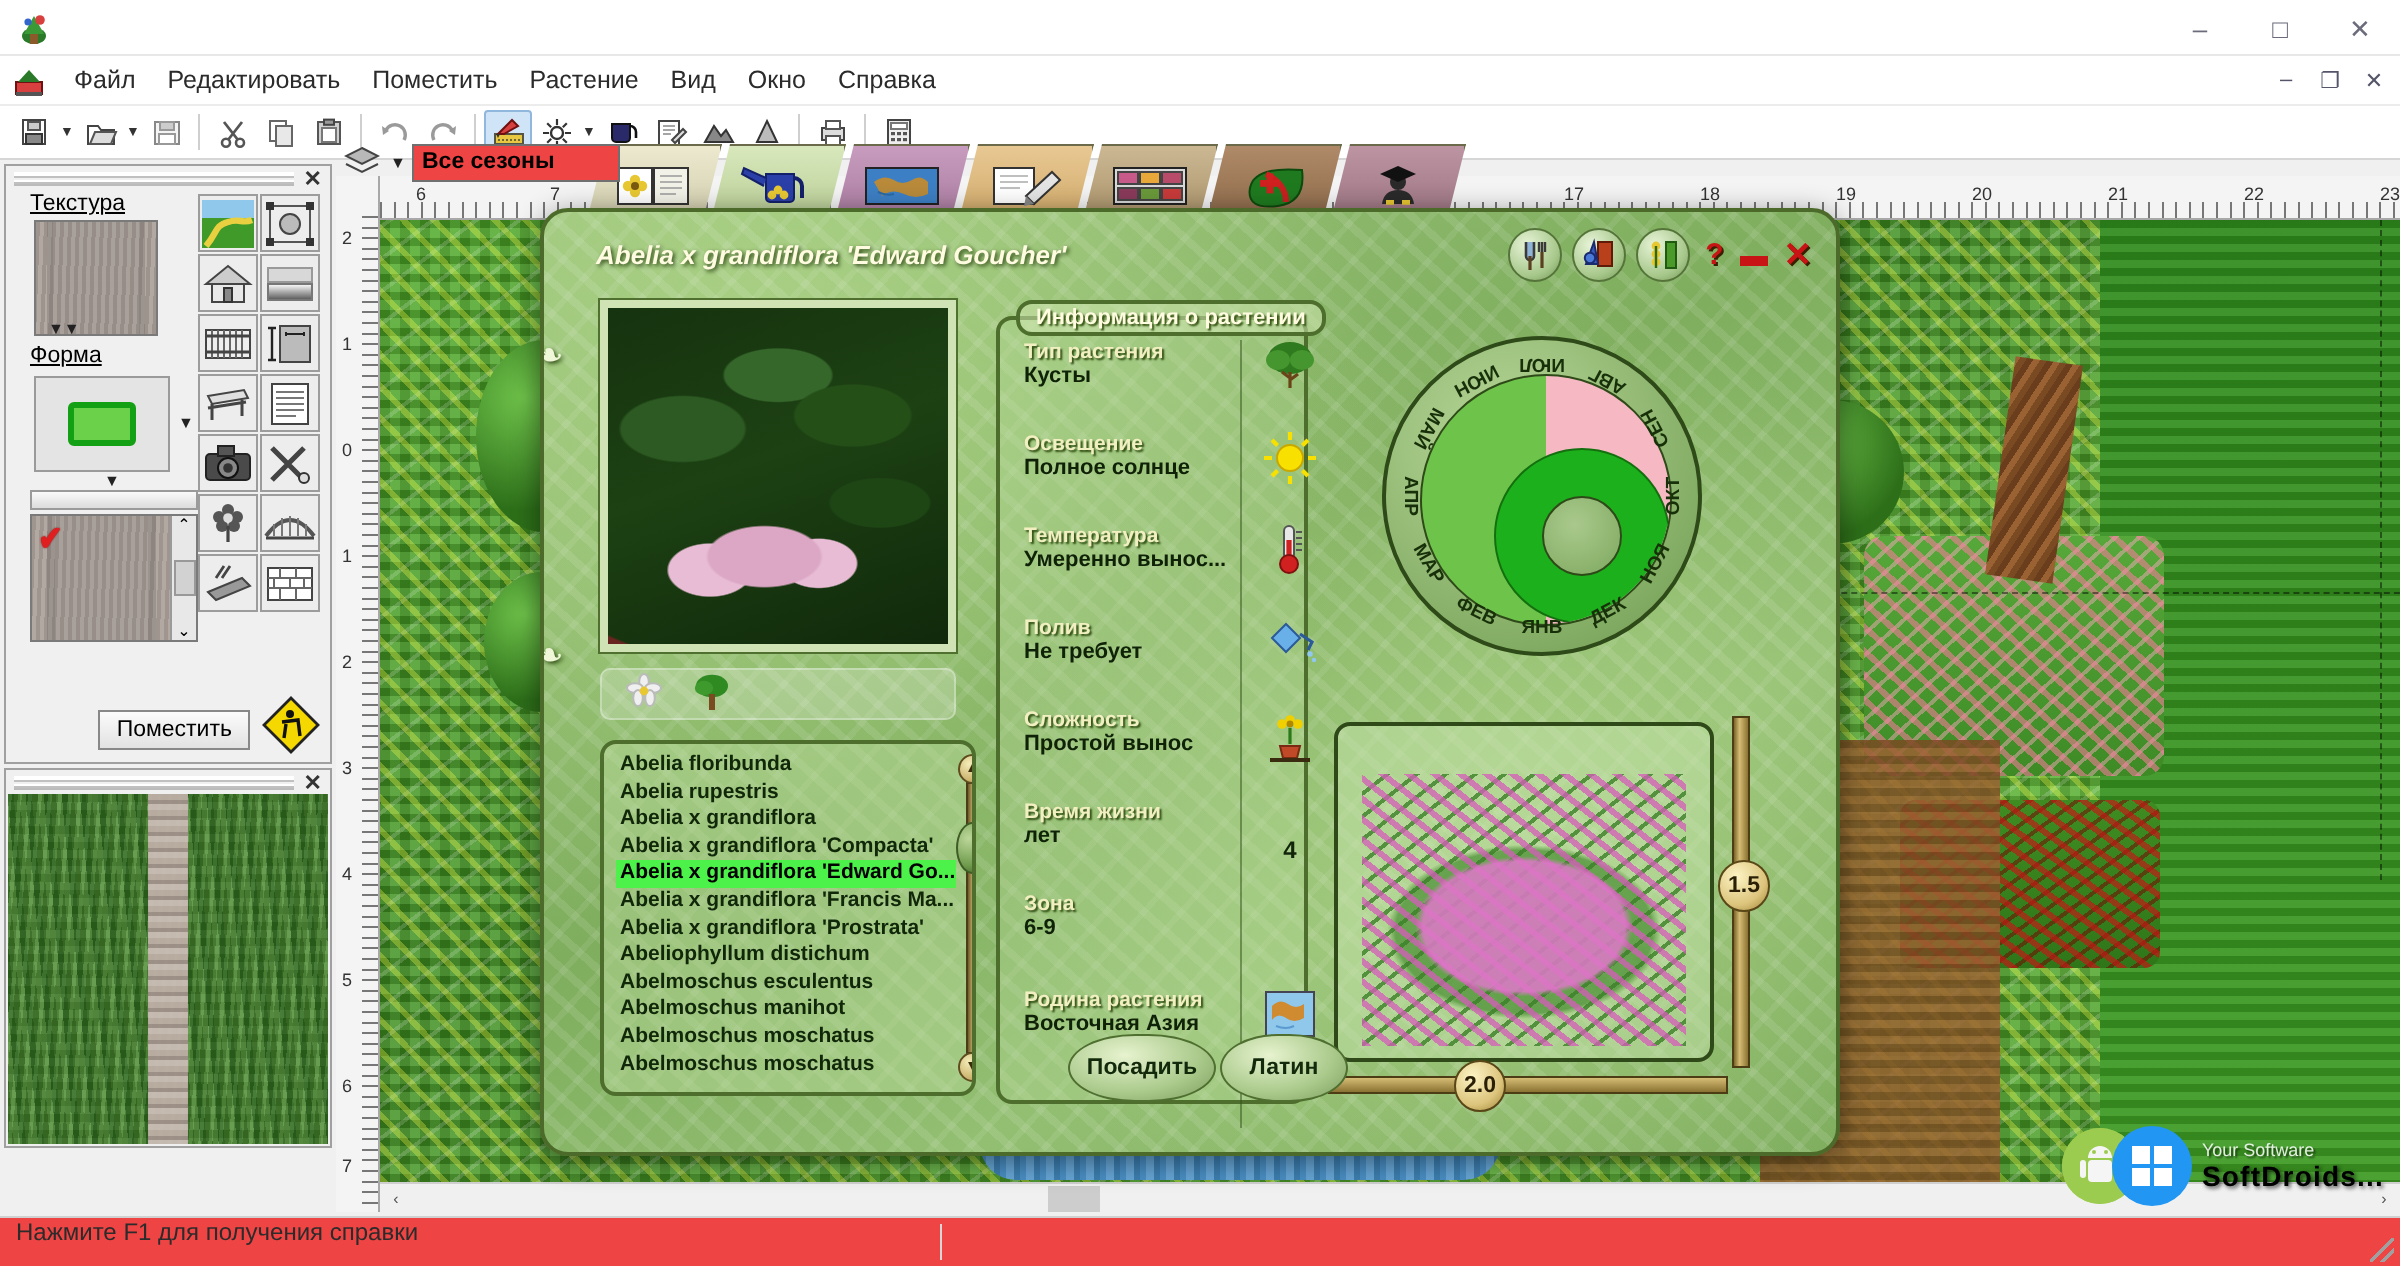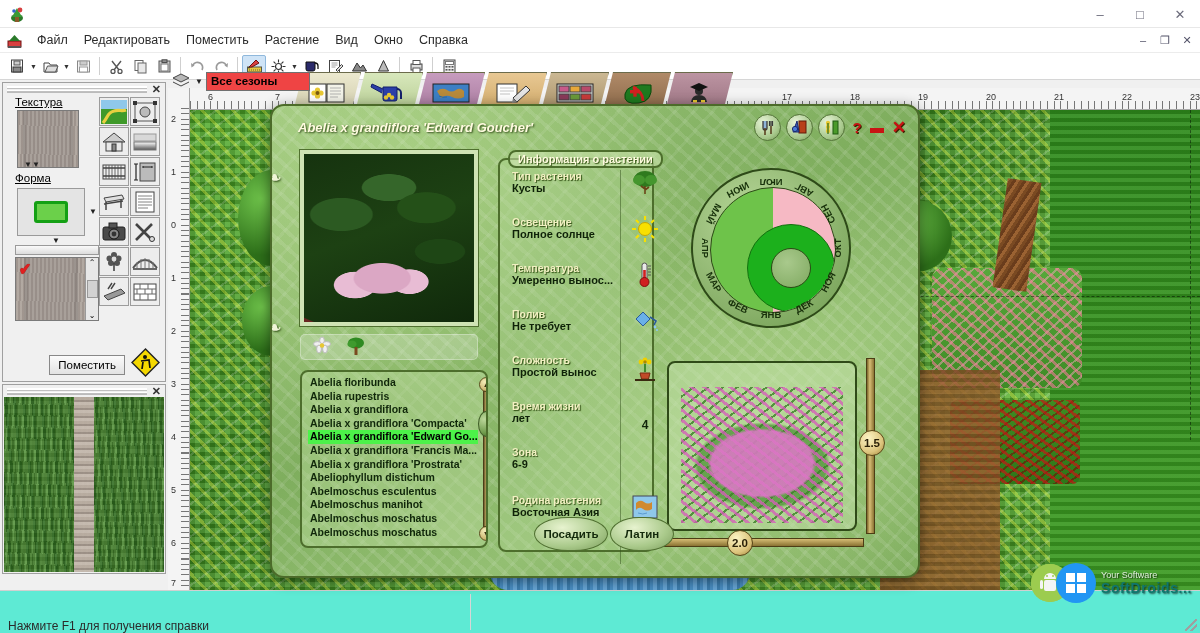--- a/index.html
+++ b/index.html
@@ -265,37 +265,37 @@
     border:1px solid #4f6f30; display:flex;align-items:center;justify-content:center;
     font-size:11.5px;font-weight:bold;color:#13290b;}
   .ornament{ position:absolute; font-size:19px; color:#f0f6d8; text-shadow:1px 1px 2px #2c4a12;}
   
   .hscroll{ position:absolute; left:190px; right:0; bottom:27px; height:15px;
     background:#f0f0f0; border-top:1px solid #cfcfcf; display:flex;align-items:center;}
   .hs-btn{ width:16px;height:15px;display:flex;align-items:center;justify-content:center;
     font-size:8px;color:#555;}
   .hs-thumb{ width:26px;height:13px;background:#cdcdcd;margin-left:318px;}
   
-  .statusbar{ position:absolute; left:0;right:0;bottom:0;height:43px;background:#5eead4;
-    border-top:1px solid #d0d0d0; display:flex;align-items:flex-end;padding-left:8px;}
+  .statusbar{ position:absolute; left:0;right:0;bottom:0;height:25px;background:#ef4444;
+    border-top:1px solid #d0d0d0; display:flex;align-items:flex-start;padding-left:8px;}
   .status-text{ font-size:12px;color:#2b2b2b;}
   .status-sep{ position:absolute; left:470px; top:3px; bottom:3px; width:1px; background:#d6d6d6;}
   .grip{ position:absolute; right:3px; bottom:2px; width:12px;height:12px;
     background:
       linear-gradient(135deg, transparent 45%, #a0a0a0 45% 55%, transparent 55%),
       linear-gradient(135deg, transparent 70%, #a0a0a0 70% 80%, transparent 80%);}
   
   .watermark{ position:absolute; right:8px; bottom:30px; display:flex;align-items:center;
     z-index:50;}
   .wm-and{ width:38px;height:38px;border-radius:50%;background:#9ccc4f;position:relative;}
   .wm-win{ width:40px;height:40px;border-radius:50%;background:#2196f3;margin-left:-13px;
     display:flex;align-items:center;justify-content:center;position:relative;}
   .wm-txt{ margin-left:5px; display:flex;flex-direction:column;}
   .wm-t1{ font-size:9px;color:#ffffff; text-shadow:1px 1px 1px rgba(0,0,0,.6); opacity:.85;}
-  .wm-t2{ font-size:14px;font-weight:bold;color:#0f766e;letter-spacing:.6px;
+  .wm-t2{ font-size:14px;font-weight:bold;color:#000000;letter-spacing:.6px;
     text-shadow:1px 1px 2px rgba(0,0,0,.7);}
 </style>
 </head>
 <body>
 
 <div class="titlebar">
   <span class="app-icon">
     <svg width="18" height="18" viewBox="0 0 18 18">
       <ellipse cx="9" cy="13" rx="6" ry="4" fill="#2a7a2a"></ellipse>
       <path d="M4 12 L9 3 L14 12 Z" fill="#3a9a35"></path>

